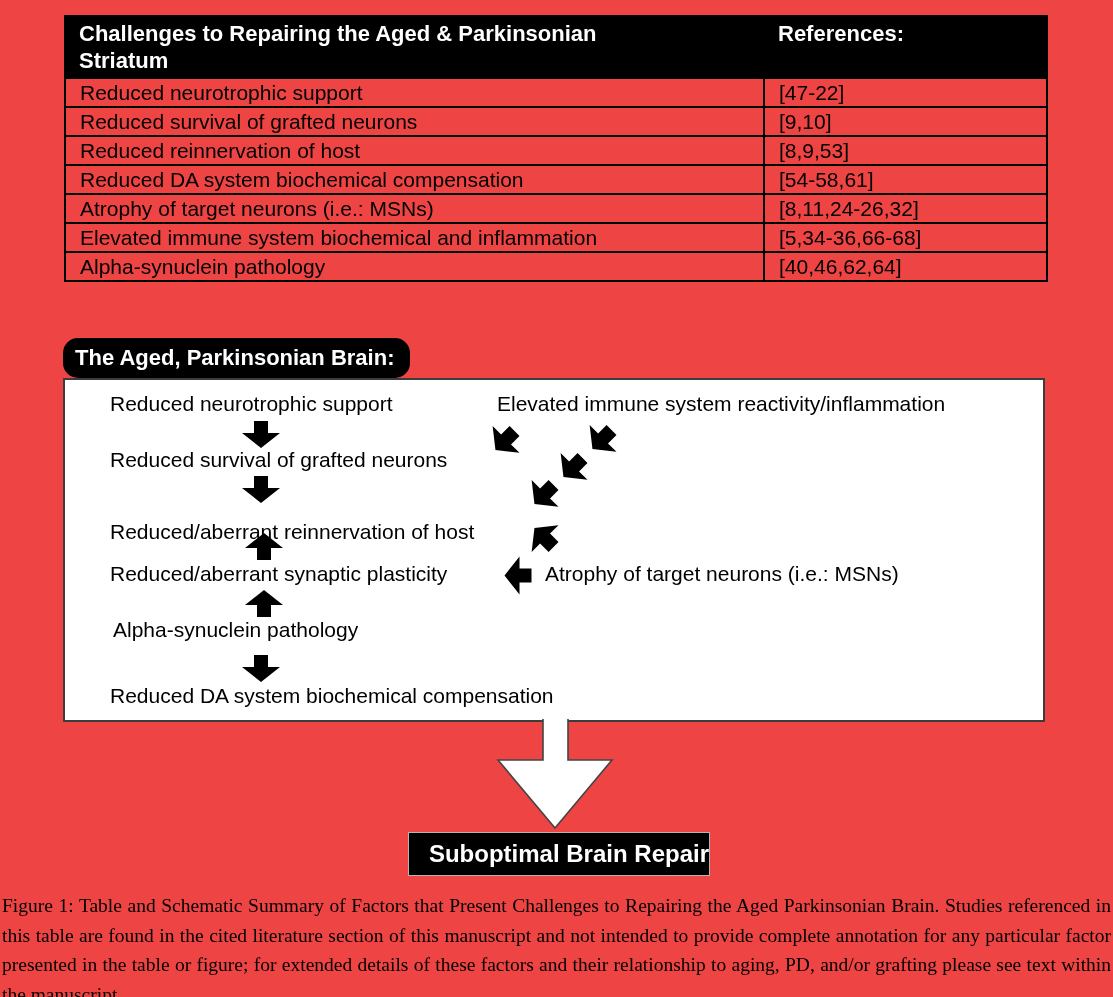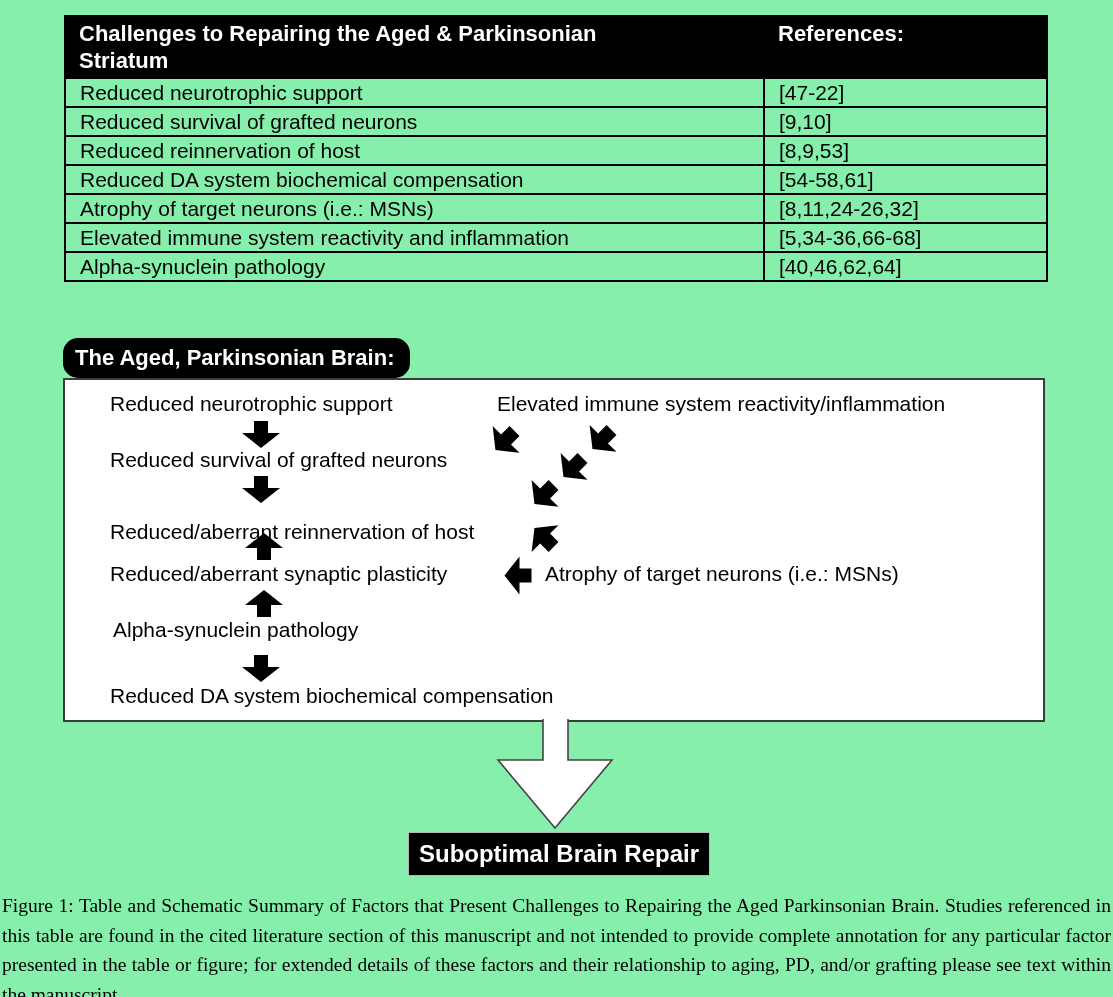--- a/index.html
+++ b/index.html
@@ -1,17 +1,17 @@
 <!DOCTYPE html>
 <html><head>
 <meta charset="utf-8">
 <style>
   html,body { margin:0; padding:0; background:#fff; }
   .page {
-    position:relative; width:1113px; height:997px; background:#86efac;
+    position:relative; width:1113px; height:997px; background:#ef4444;
     font-family:"Liberation Sans", sans-serif; color:#000; overflow:hidden;
   }
 
   
   table.challenges { position:absolute; left:64px; top:15px; width:984px;
     border-collapse:collapse; table-layout:fixed; }
   table.challenges col.c1 { width:699px; }
   table.challenges th {
     background:#000; color:#fff; text-align:left; vertical-align:top;
     font-size:22px; font-weight:bold; line-height:27px;
@@ -50,21 +50,21 @@
   .rot45  { transform:rotate(45deg); }
   .rot90  { transform:rotate(90deg); }
   .rot135 { transform:rotate(135deg); }
   .rot180 { transform:rotate(180deg); }
 
   .big-arrow { position:absolute; left:480px; top:708px; z-index:5; }
 
   .outcome-box {
     position:absolute; left:408px; top:832px; width:300px; height:42px;
     background:#000; border:1px solid #b5b5b5; color:#fff; font-weight:bold;
-    font-size:24px; line-height:42px; text-align:center; z-index:4;
+    font-size:24px; line-height:42px; text-align:right; z-index:4;
   }
 
   
   .caption {
     position:absolute; left:2px; top:891px; width:1109px; margin:0;
     font-family:"Liberation Serif", serif; font-size:19.5px; line-height:29.5px;
     text-align:justify; text-align-last:left; color:#000;
   }
   .caption .cap-label { font-weight:normal; }
 </style>
@@ -108,21 +108,21 @@
       </tr>
       <tr>
         <td>Reduced DA system biochemical compensation</td>
         <td>[54-58,61]</td>
       </tr>
       <tr>
         <td>Atrophy of target neurons (i.e.: MSNs)</td>
         <td>[8,11,24-26,32]</td>
       </tr>
       <tr>
-        <td>Elevated immune system reactivity and inflammation</td>
+        <td>Elevated immune system biochemical and inflammation</td>
         <td>[5,34-36,66-68]</td>
       </tr>
       <tr>
         <td>Alpha-synuclein pathology</td>
         <td>[40,46,62,64]</td>
       </tr>
     </tbody>
   </table>
 
   <div class="diagram-title">The Aged, Parkinsonian Brain:</div>

